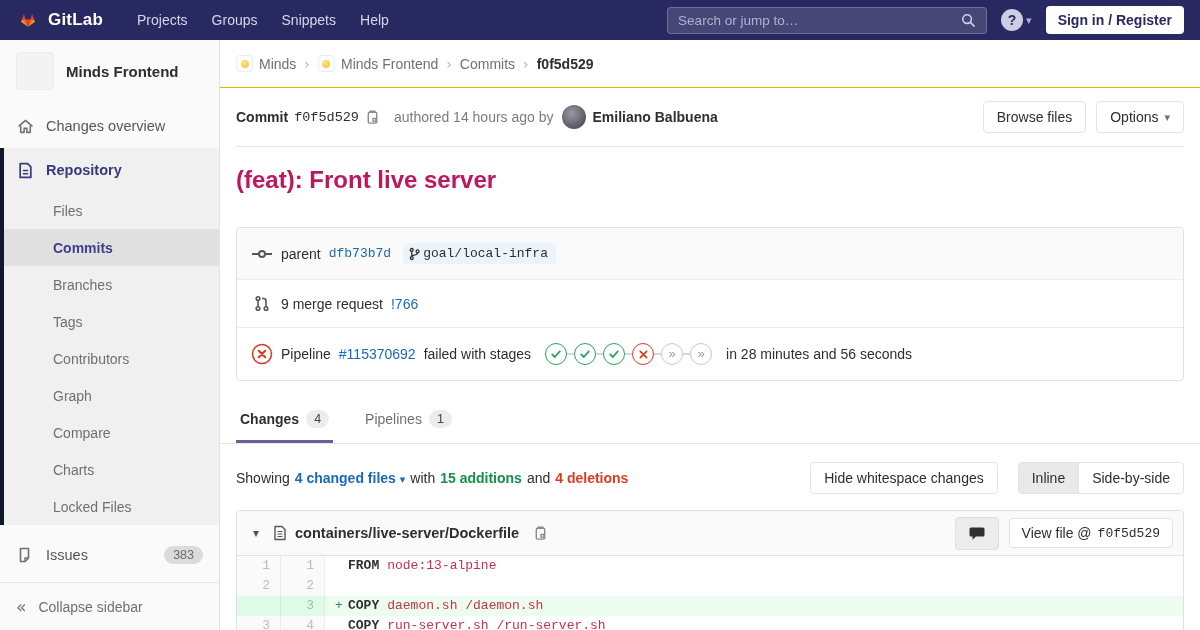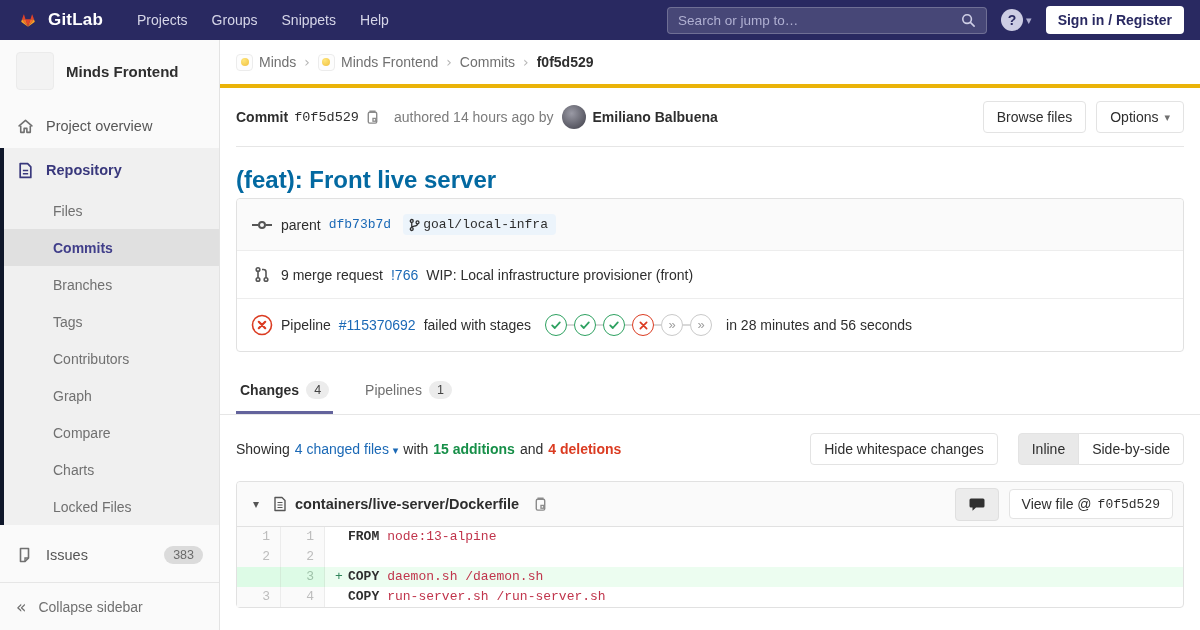--- a/index.html
+++ b/index.html
@@ -40,39 +40,39 @@
   .sub-item { height:37px; display:flex; align-items:center; padding-left:49px; color:#707070; font-size:14px; cursor:pointer; }
   .sub-item.active { background:#e0e0e0; color:#403e8a; font-weight:700; }
   .issues-item { margin-top:8px; }
   .count-badge { margin-left:auto; background:#dbdbdb; color:#6b6b6b; border-radius:10px; font-size:12.5px; padding:2px 9px; }
   .collapse-bar { position:absolute; bottom:0; left:0; right:0; height:48px; border-top:1px solid #e6e6e6; display:flex; align-items:center; gap:12px; padding:0 16px; color:#707070; font-size:14px; cursor:pointer; background:#fafafa; }
   .collapse-icon { font-family:"DejaVu Sans", sans-serif; font-size:17px; color:#707070; }
   .side-icon { width:18px; text-align:center; flex-shrink:0; display:flex; justify-content:center; }
 
   
   .main { flex:1; background:#fff; padding:0 16px; overflow:hidden; }
-  .breadcrumbs { height:48px; display:flex; align-items:center; gap:8px; margin:0 -16px; padding:0 16px; border-bottom:4px solid #eab308; font-size:14px; color:#707070; }
+  .breadcrumbs { height:48px; display:flex; align-items:center; gap:8px; margin:0 -16px; padding:0 16px; border-bottom:1px solid #eab308; font-size:14px; color:#707070; }
   .crumb { display:flex; align-items:center; gap:6px; cursor:pointer; color:#707070; }
   .crumb-avatar { width:17px; height:17px; border-radius:4px; background:#fdfdfd; border:1px solid #ececec; display:flex; align-items:center; justify-content:center; }
   .crumb-avatar .dot { width:8px; height:8px; border-radius:50%; background:radial-gradient(circle at 35% 30%, #ffe67a, #f0c040); }
   .crumb-sep { color:#b5b5b5; font-family:"DejaVu Sans", sans-serif; }
   .crumb-current { font-weight:700; color:#2e2e2e; }
 
   .commit-meta { display:flex; align-items:center; padding:13px 0; border-bottom:1px solid #e6e6e6; }
   .commit-label { font-weight:700; margin-right:6px; }
   .commit-sha { font-size:13.5px; color:#2e2e2e; }
   .icon-btn { background:none; border:none; cursor:pointer; padding:0 6px; display:inline-flex; align-items:center; }
   .meta-gray { color:#7c7c7c; margin:0 6px 0 8px; }
   .author-avatar { width:24px; height:24px; border-radius:50%; background:radial-gradient(circle at 40% 35%, #9a9aa5, #3c3c46); margin:0 7px 0 2px; flex-shrink:0; }
   .author-name { font-weight:700; }
   .meta-actions { margin-left:auto; display:flex; gap:10px; }
   .btn { background:#fff; border:1px solid #e3e3e3; border-radius:4px; padding:7px 13px; font-size:14px; color:#2e2e2e; cursor:pointer; font-family:inherit; display:inline-flex; align-items:center; gap:6px; }
   .btn .caret-dark { color:#707070; font-family:"DejaVu Sans", sans-serif; font-size:11px; }
 
-  .commit-title { font-size:24px; font-weight:700; color:#0369a1; margin:19px 0 4px; }
+  .commit-title { font-size:24px; font-weight:700; color:#be185d; margin:19px 0 33px; }
 
   .commit-box { border:1px solid #e1e1e1; border-radius:4px; }
   .box-row { display:flex; align-items:center; gap:8px; padding:15px 14px; border-bottom:1px solid #ededed; font-size:14px; }
   .box-row:last-child { border-bottom:none; }
   .box-row.first { background:#fafafa; border-radius:4px 4px 0 0; }
   .link-blue { color:#1b69b6; cursor:pointer; text-decoration:none; }
   .branch-badge { background:#ecf4fb; border-radius:4px; padding:3px 8px 3px 6px; display:inline-flex; align-items:center; gap:3px; font-size:13px; margin-left:4px; }
   .row-icon { width:22px; display:flex; justify-content:center; flex-shrink:0; }
 
   .stages { display:flex; align-items:center; margin:0 6px; }
@@ -83,21 +83,21 @@
   .stage-link { width:7px; height:2px; background:#d8d8d8; flex-shrink:0; }
   .skip-glyph { color:#9e9e9e; font-size:13px; line-height:1; padding-bottom:1px; }
 
   .tabs { display:flex; gap:10px; margin:16px -16px 0; padding:0 16px; border-bottom:1px solid #e6e6e6; }
   .tab { display:flex; align-items:center; gap:7px; padding:13px 4px 12px; margin-right:18px; cursor:pointer; color:#707070; border-bottom:3px solid transparent; }
   .tab.active { color:#2e2e2e; font-weight:700; border-bottom-color:#63639c; }
   .tab-badge { background:#ececec; color:#444; border-radius:10px; font-size:12.5px; font-weight:400; padding:2px 8px; }
 
   .diff-summary { display:flex; align-items:center; margin:18px 0 16px; }
   .ds-text { display:flex; align-items:center; gap:5px; flex-wrap:nowrap; }
-  .bold-blue { color:#1b69b6; font-weight:400; cursor:pointer; }
+  .bold-blue { color:#1b69b6; font-weight:700; cursor:pointer; }
   .bold-green { color:#168f48; font-weight:700; }
   .bold-red { color:#db3b21; font-weight:700; }
   .caret-blue { color:#1b69b6; font-family:"DejaVu Sans", sans-serif; font-size:11px; }
   .ds-actions { margin-left:auto; display:flex; align-items:center; gap:20px; }
   .btn-group { display:flex; }
   .btn-group .btn { border-radius:0; margin-left:-1px; }
   .btn-group .btn:first-child { border-radius:4px 0 0 4px; margin-left:0; }
   .btn-group .btn:last-child { border-radius:0 4px 4px 0; }
   .btn.active-toggle { background:#e9e9e9; }
 
@@ -172,21 +172,21 @@
       <span class="project-name">Minds Frontend</span>
     </div>
 
     <div class="side-item">
       <span class="side-icon">
         <svg width="17" height="17" viewBox="0 0 16 16">
             <path d="M2 7.5 8 2.2 14 7.5" fill="none" stroke="#707070" stroke-width="1.5" stroke-linecap="round" stroke-linejoin="round"></path>
             <path d="M3.5 7.2 V13.5 h3.2 V9.8 h2.6 v3.7 h3.2 V7.2" fill="none" stroke="#707070" stroke-width="1.5" stroke-linejoin="round"></path>
           </svg>
       </span>
-      <span>Project overview</span>
+      <span>Changes overview</span>
     </div>
 
     <div class="repo-section">
       <div class="side-item repo-header">
         <span class="side-icon">
           <svg width="15" height="17" viewBox="0 0 14 16">
               <path d="M2 1.5 h7 l3 3 V14.5 H2 Z" fill="none" stroke="#39387c" stroke-width="1.6" stroke-linejoin="round"></path>
               <path d="M4.5 8 h5 M4.5 11 h5" stroke="#39387c" stroke-width="1.4"></path>
             </svg>
         </span>
@@ -298,21 +298,20 @@
         <span class="row-icon">
           <svg width="14" height="17" viewBox="0 0 14 16">
               <circle cx="3" cy="3" r="1.8" fill="none" stroke="#565656" stroke-width="1.6"></circle>
               <circle cx="3" cy="13" r="1.8" fill="none" stroke="#565656" stroke-width="1.6"></circle>
               <circle cx="11" cy="13" r="1.8" fill="none" stroke="#565656" stroke-width="1.6"></circle>
               <path d="M3 4.8 V11.2 M7 3 h1.5 a2.5 2.5 0 0 1 2.5 2.5 V11.2" fill="none" stroke="#565656" stroke-width="1.6"></path>
             </svg>
         </span>
         <span>9 merge request</span>
         <a class="link-blue">!766</a>
-        <span>WIP: Local infrastructure provisioner (front)</span>
       </div>
 
       <div class="box-row">
         <span class="row-icon">
           <svg width="22" height="22" viewBox="0 0 22 22">
               <circle cx="11" cy="11" r="9.5" fill="none" stroke="#db3b21" stroke-width="1.6"></circle>
               <path d="M7.8 7.8 L14.2 14.2 M14.2 7.8 L7.8 14.2" stroke="#db3b21" stroke-width="2.2" stroke-linecap="round"></path>
             </svg>
         </span>
         <span>Pipeline</span>

